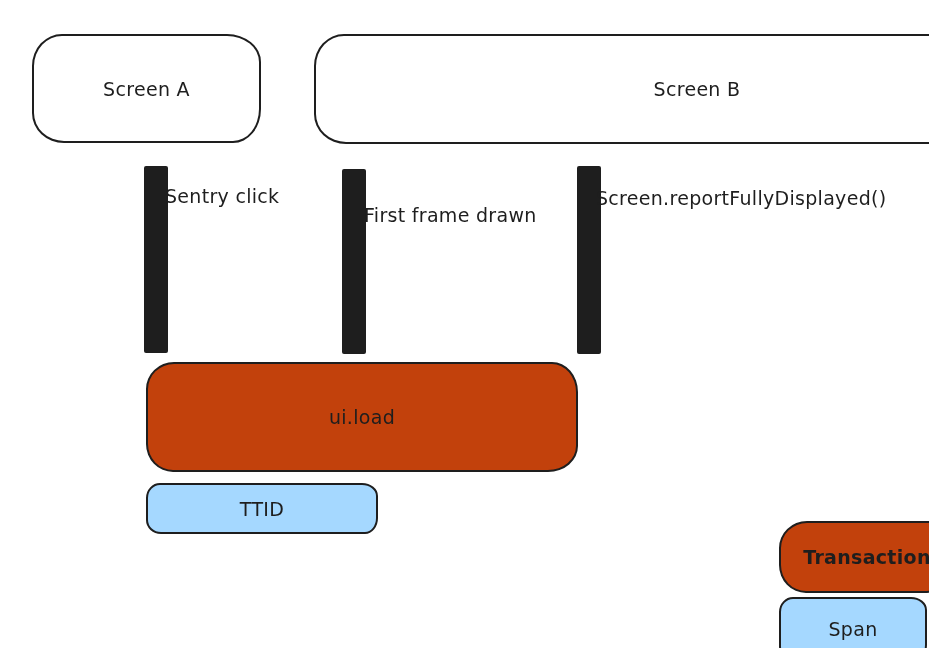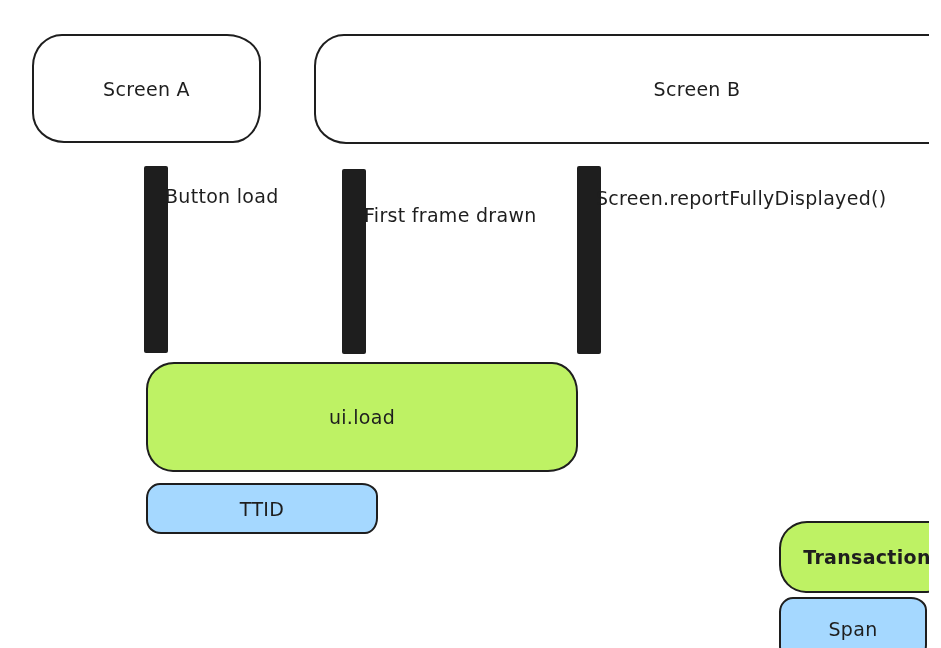--- a/index.html
+++ b/index.html
@@ -48,21 +48,21 @@
     font-size: 19px;
     letter-spacing: 0.3px;
     white-space: nowrap;
   }
   .event-label-1 { left: 129px; top: 149px; }
   .event-label-2 { left: 328px; top: 152px; margin-top: 16px; }
   .event-label-3 { left: 560px; top: 151px; }
 
   
   .bar-transaction {
-    background: #bef264;
+    background: #c2410c;
     border-radius: 28px 26px 30px 27px / 27px 30px 26px 28px;
     justify-content: center;
   }
   .bar-span {
     background: #a5d8ff;
     border-radius: 14px 16px 13px 15px / 15px 13px 16px 14px;
   }
   .bar-uiload { left: 122px; top: 338px; width: 432px; height: 110px; }
   .bar-ttid   { left: 122px; top: 459px; width: 232px; height: 51px; }
   .bar-ttfd   { left: 122px; top: 519px; width: 427px; height: 52px; }
@@ -77,21 +77,21 @@
 <div class="canvas">
 
   <div class="shape screen screen-a">
     <span>Screen A</span>
   </div>
   <div class="shape screen screen-b">
     <span>Screen B</span>
   </div>
 
   <div class="event-line event-line-1"></div>
-  <div class="event-label event-label-1">Button load</div>
+  <div class="event-label event-label-1">Sentry click</div>
 
   <div class="event-line event-line-2"></div>
   <div class="event-label event-label-2">First frame drawn</div>
 
   <div class="event-line event-line-3"></div>
   <div class="event-label event-label-3">Screen.reportFullyDisplayed()</div>
 
   <div class="shape bar-transaction bar-uiload">
     <span>ui.load</span>
   </div>

